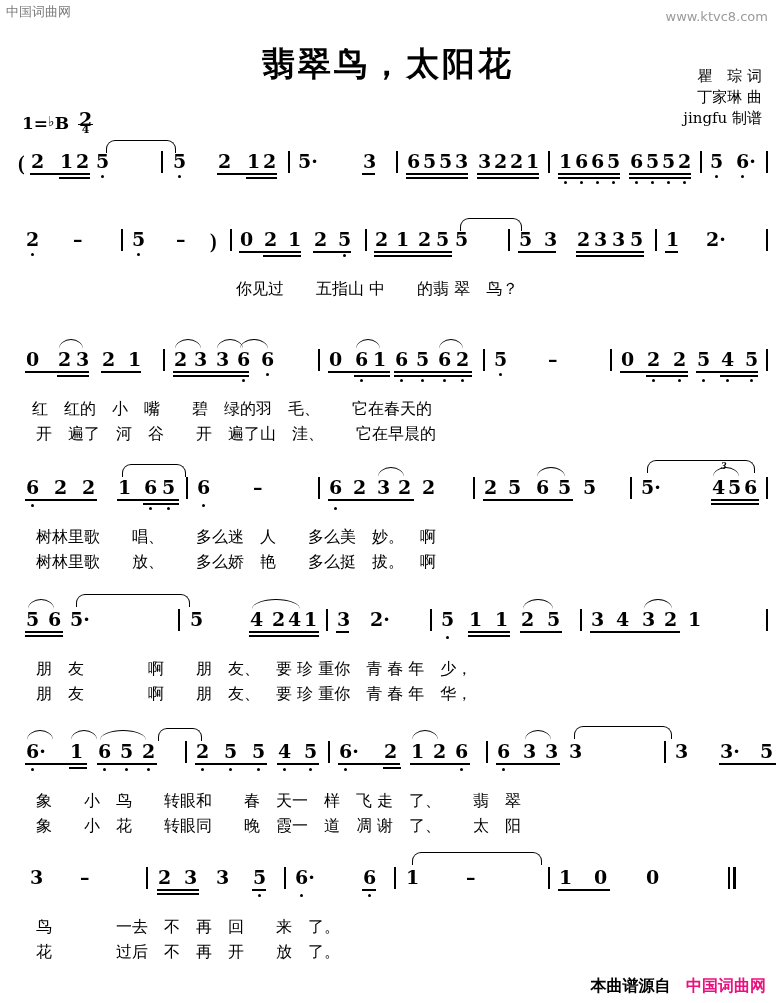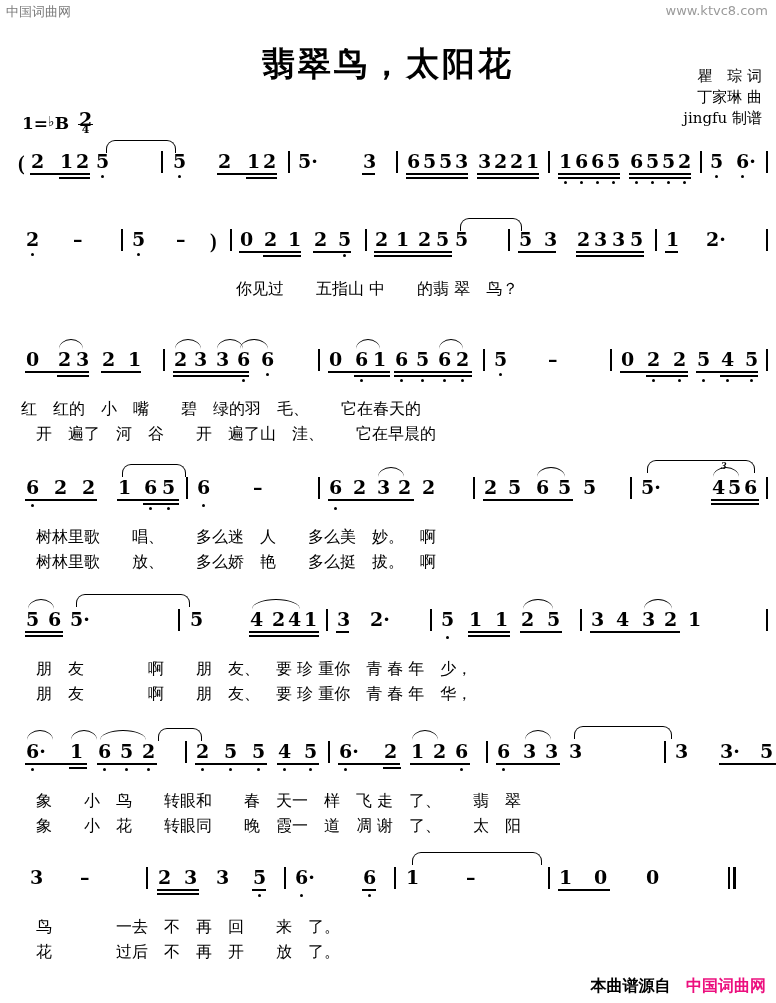--- a/index.html
+++ b/index.html
@@ -26,21 +26,21 @@
   .topbar .left {
     position: absolute;
     left: 6px; top: 3px;
     font-family: "DejaVu Sans", sans-serif;
     font-size: 13px;
     color: #7b7b7b;
     letter-spacing: 0px;
   }
   .topbar .right {
     position: absolute;
-    right: 8px; top: 3px;
+    right: 8px; top: 9px;
     font-family: "DejaVu Sans", sans-serif;
     font-size: 13px;
     color: #9a9a9a;
   }
 
   
   .title {
     position: absolute;
     top: 42px; left: 0; width: 776px;
     text-align: center;
@@ -404,21 +404,21 @@
     <span class="g" style="left:703px; top:0px">4</span>
     <span class="g" style="left:727px; top:0px">5</span>
     <div class="beam" style="left:678px; top:21px; width:62px"></div>
     <div class="beam" style="left:702px; top:25px; width:38px"></div>
     <div class="odot" style="left:684px; top:29px"></div>
     <div class="odot" style="left:708px; top:29px"></div>
     <div class="odot" style="left:732px; top:29px"></div>
     <div class="bar" style="left:748px; top:-1px"></div>
   </div>
   <div class="lyricrow" style="margin-top:4px">
-    <span class="lyr" style="left:3px; top:0">红　红的　小　嘴　　碧　绿的羽　毛、　　它在春天的</span>
+    <span class="lyr" style="left:14px; top:0">红　红的　小　嘴　　碧　绿的羽　毛、　　它在春天的</span>
   </div>
   <div class="lyricrow">
     <span class="lyr" style="left:18px; top:0">开　遍了　河　谷　　开　遍了山　洼、　　它在早晨的</span>
   </div>
 </div>
 
 <div class="system" style="top:478px">
   <div class="noterow">
     <span class="g" style="left:8px;  top:0px">6</span>
     <div class="odot" style="left:13px; top:26px"></div>

